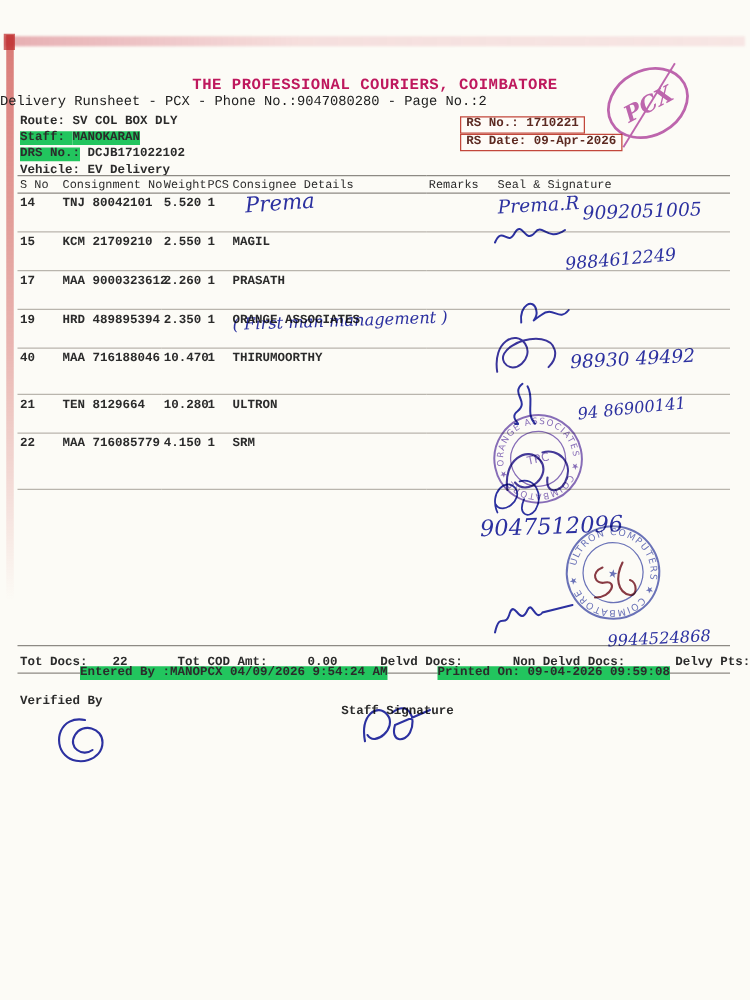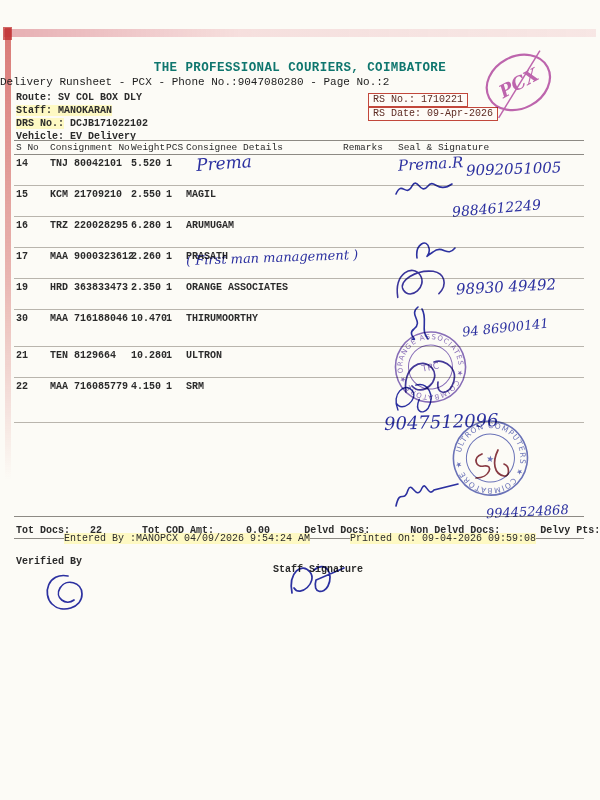--- a/index.html
+++ b/index.html
@@ -9,38 +9,38 @@
     background:#fcfbf6; overflow:hidden;
     font-family:"Liberation Mono","DejaVu Sans Mono",monospace; color:#2b2b2b;
   }
   
   .streak-left { position:absolute; left:5px; top:28px; width:6px; height:452px;
     background:linear-gradient(180deg, rgba(198,52,48,.65), rgba(198,52,48,.35) 55%, rgba(198,52,48,0)); filter:blur(.6px); }
   .streak-top { position:absolute; left:4px; top:29px; width:592px; height:8px;
     background:linear-gradient(90deg, rgba(205,80,95,.45), rgba(228,140,150,.25) 40%, rgba(228,140,150,.18)); filter:blur(.7px); }
   .corner-mark { position:absolute; left:3px; top:27px; width:9px; height:13px; background:rgba(190,40,40,.7); filter:blur(.5px); }
 
-  .title { position:absolute; left:0; right:0; top:61px; text-align:center; font-size:12.5px; font-weight:700; letter-spacing:.4px; color:#0f766e; }
+  .title { position:absolute; left:0; right:0; top:61px; text-align:center; font-size:12.5px; font-weight:700; letter-spacing:.4px; color:#be185d; }
   .subtitle { position:absolute; left:0; right:0; top:76px; text-align:left; font-size:11px; font-weight:400; color:#1d1d1d; }
 
   .infoblock { position:absolute; left:16px; top:92px; font-size:10px; font-weight:700; }
   .infoblock .iline { height:12px; margin-bottom:1px; white-space:nowrap; }
-  .hl { background:#fef9c3; }
-  .redbox { position:absolute; border:1px solid #c2473b; color:#5d2a22; font-size:10px; font-weight:400; padding:0 4px 1px; white-space:nowrap; background:rgba(255,252,248,.6); }
+  .hl { background:#22c55e; }
+  .redbox { position:absolute; border:1px solid #c2473b; color:#5d2a22; font-size:10px; font-weight:700; padding:0 4px 1px; white-space:nowrap; background:rgba(255,252,248,.6); }
   .rb1 { left:368px; top:93px; }
   .rb2 { left:368px; top:107px; }
 
   table.runsheet { position:absolute; left:14px; top:140px; width:570px; border-collapse:collapse; table-layout:fixed; }
   .runsheet th { border-top:1px solid #8d8a84; border-bottom:1px solid #8d8a84; font-size:9.5px; font-weight:400; text-align:left; padding:1px 2px; height:10px; white-space:nowrap; }
   .runsheet td { border-bottom:1px solid #b9b5ad; vertical-align:top; font-size:10px; font-weight:700; padding:3px 2px; height:31px; white-space:nowrap; }
   tr.h44 td { height:37px; } tr.h52 td { height:45px; }
 
   .summary { position:absolute; left:14px; top:516px; width:570px; border-top:1px solid #8d8a84; border-bottom:1px solid #8d8a84; font-size:10px; font-weight:700; padding:8px 2px 2px; white-space:nowrap; }
   .summary span { display:inline-block; }
-  .entered-line { position:absolute; left:16px; top:533px; font-size:10px; font-weight:400; white-space:nowrap;padding-left:48px; }
+  .entered-line { position:absolute; left:16px; top:533px; font-size:10px; font-weight:700; white-space:nowrap;padding-left:48px; }
   .verified-label { position:absolute; left:16px; top:556px; font-size:10px; font-weight:700; }
   .staffsig-label { position:absolute; left:273px; top:564px; font-size:10px; font-weight:700; }
 
   
   .hw { position:absolute; font-family:"DejaVu Serif", serif; font-style:italic; color:#2c31a6; mix-blend-mode:multiply; white-space:nowrap; }
   .ink { position:absolute; mix-blend-mode:multiply; }
   .stamp { position:absolute; opacity:.82; mix-blend-mode:multiply; }
 </style>
 </head>
 <body>
@@ -104,48 +104,39 @@
     <tr>
           <td>15</td>
           <td>KCM 21709210</td>
           <td>2.550</td>
           <td>1</td>
           <td>MAGIL</td>
           <td></td>
           <td></td>
         </tr>
     <tr>
-          <td>16</td>
-          <td>TRZ 220028295</td>
-          <td>6.280</td>
-          <td>1</td>
-          <td>ARUMUGAM</td>
-          <td></td>
-          <td></td>
-        </tr>
-    <tr>
           <td>17</td>
           <td>MAA 9000323612</td>
           <td>2.260</td>
           <td>1</td>
           <td>PRASATH</td>
           <td></td>
           <td></td>
         </tr>
     <tr>
           <td>19</td>
-          <td>HRD 363833473</td>
+          <td>HRD 489895394</td>
           <td>2.350</td>
           <td>1</td>
           <td>ORANGE ASSOCIATES</td>
           <td></td>
           <td></td>
         </tr>
     <tr class="h44">
-          <td>30</td>
+          <td>40</td>
           <td>MAA 716188046</td>
           <td>10.470</td>
           <td>1</td>
           <td>THIRUMOORTHY</td>
           <td></td>
           <td></td>
         </tr>
     <tr>
           <td>21</td>
           <td>TEN 8129664</td>

